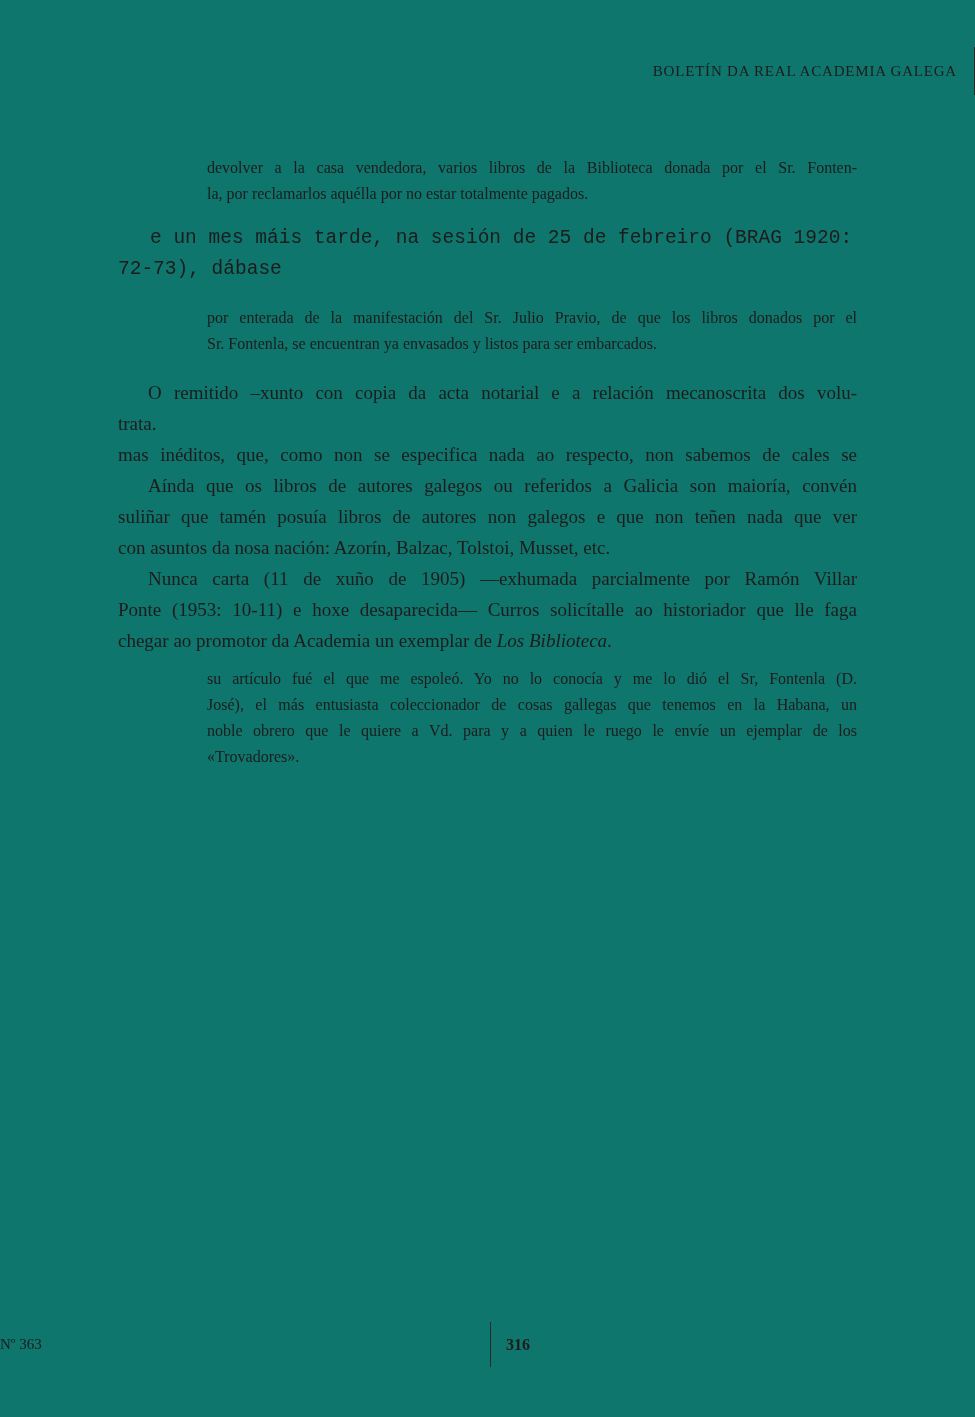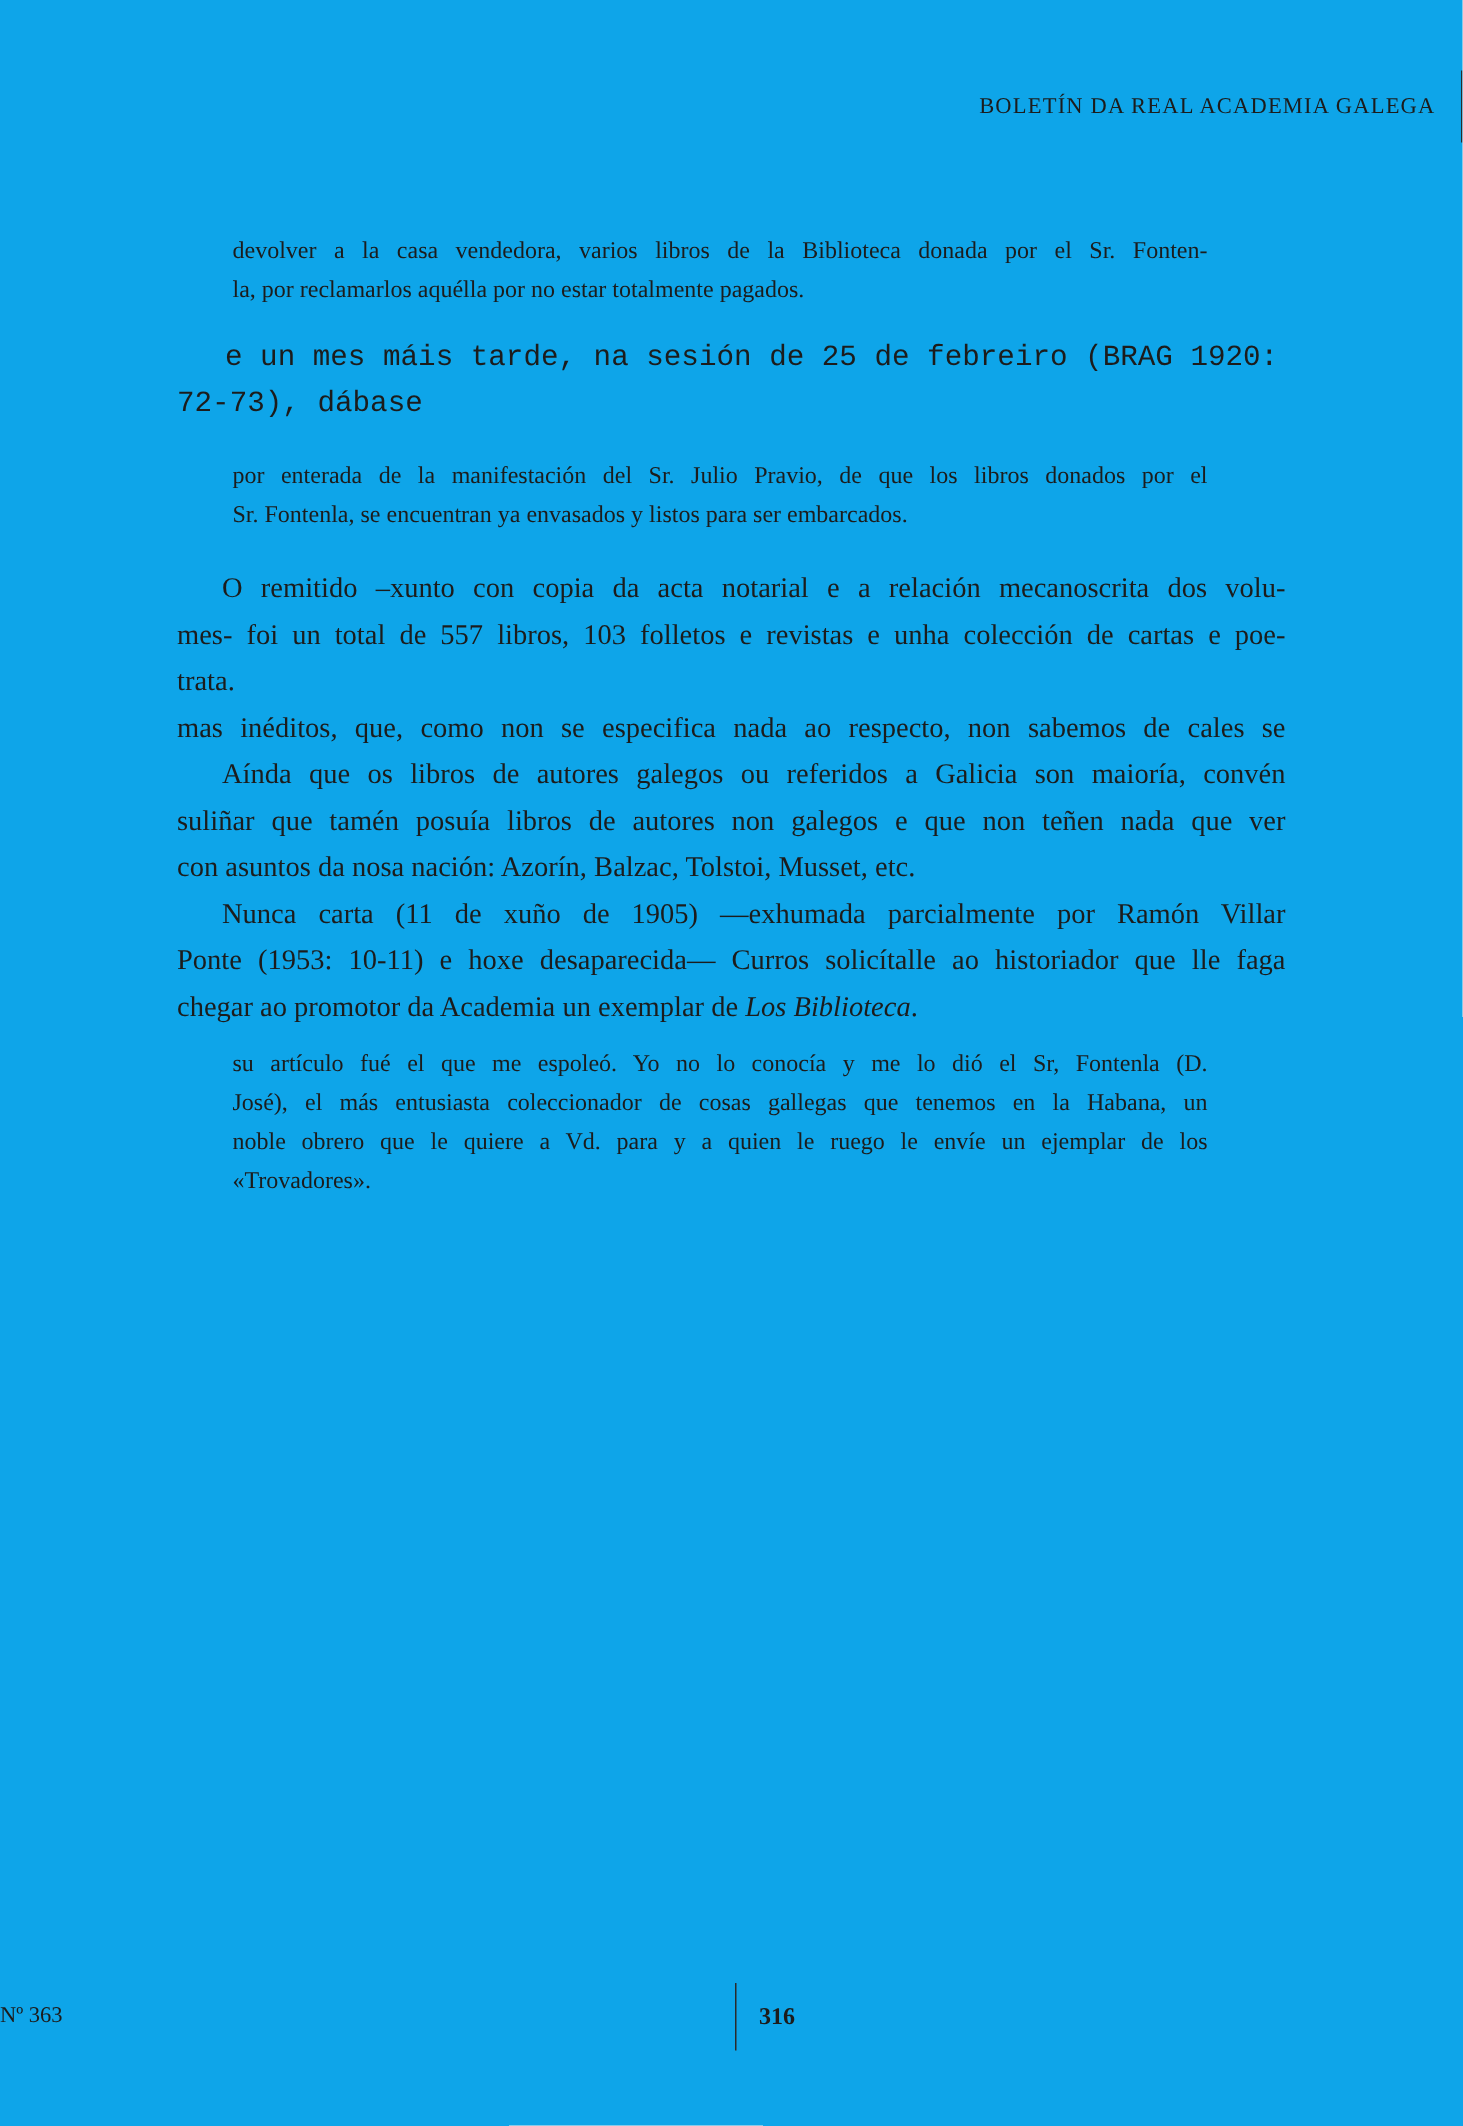--- a/index.html
+++ b/index.html
@@ -1,21 +1,21 @@
 <!DOCTYPE html>
 <html><head>
 <meta charset="utf-8">
 <style>
   html, body { margin: 0; padding: 0; background: #e8e8e8; }
   .page {
     position: relative;
     width: 975px;
     height: 1417px;
     margin: 0 auto;
-    background: #0ea5e9;
+    background: #0f766e;
     font-family: "Liberation Serif", "DejaVu Serif", serif;
     color: #1c1c1c;
     overflow: hidden;
   }
 
   
   .header {
     position: absolute;
     top: 47px; left: 0; right: 0;
     display: flex;
@@ -45,21 +45,21 @@
 
   
   .content {
     position: absolute;
     top: 155px;
     left: 118px;
     width: 739px;
   }
   .quote {
     width: 650px;
-    margin-left: 37px;
+    margin-left: 89px;
     font-size: 16px;
     line-height: 26px;
   }
   .bodytext {
     font-size: 19px;
     line-height: 31px;
   }
   .continuation {
     font-size: 19.5px;
     line-height: 31px;
@@ -130,21 +130,20 @@
 
     <div class="quote quote-2">
       <span class="line jline">por enterada de la manifestación del Sr. Julio Pravio, de que los libros donados por el</span>
       <span class="line">Sr. Fontenla, se encuentran ya envasados y listos para ser embarcados.</span>
     </div>
 
     <div class="bodytext mainblock">
 
       <div>
         <span class="line jline indent">O remitido –xunto con copia da acta notarial e a relación mecanoscrita dos volu-</span>
-        <span class="line jline">mes- foi un total de 557 libros, 103 folletos e revistas e unha colección de cartas e poe-</span>
         <span class="line">trata.</span>
         <span class="line jline">mas inéditos, que, como non se especifica nada ao respecto, non sabemos de cales se</span>
       </div>
 
       <div>
         <span class="line jline indent">Aínda que os libros de autores galegos ou referidos a Galicia son maioría, convén</span>
         <span class="line jline">suliñar que tamén posuía libros de autores non galegos e que non teñen nada que ver</span>
         <span class="line">con asuntos da nosa nación: Azorín, Balzac, Tolstoi, Musset, etc.</span>
       </div>
 

